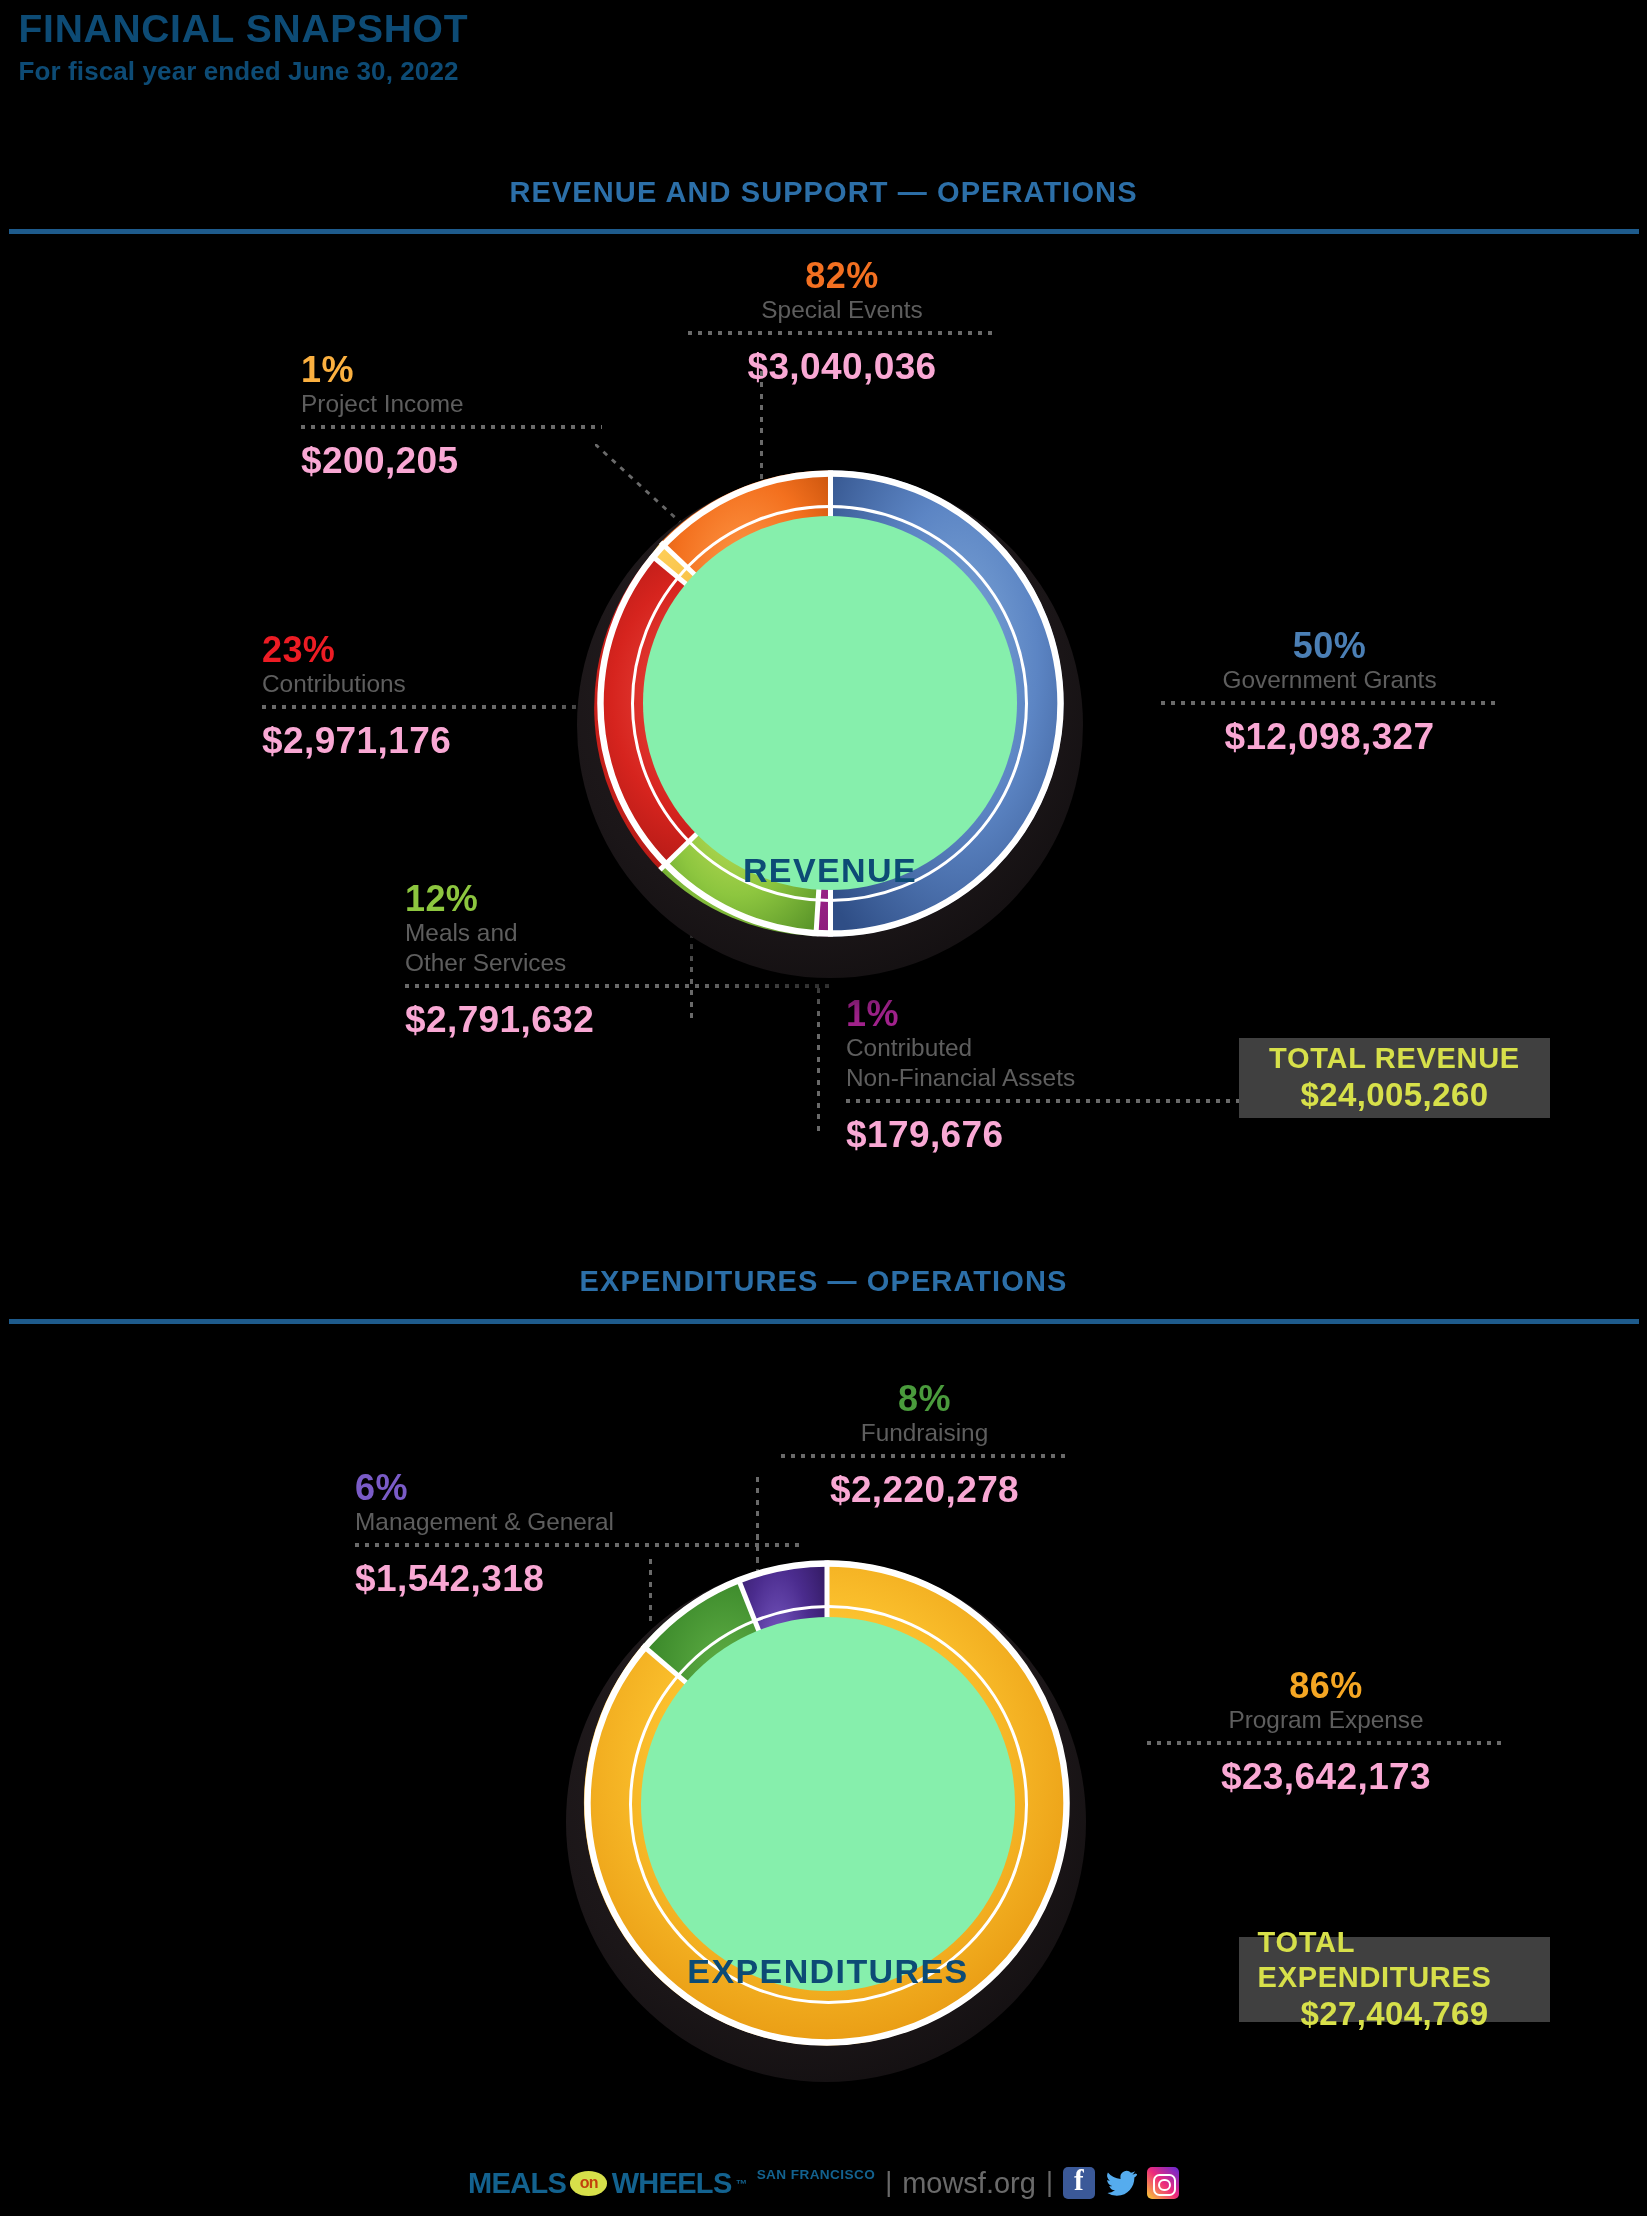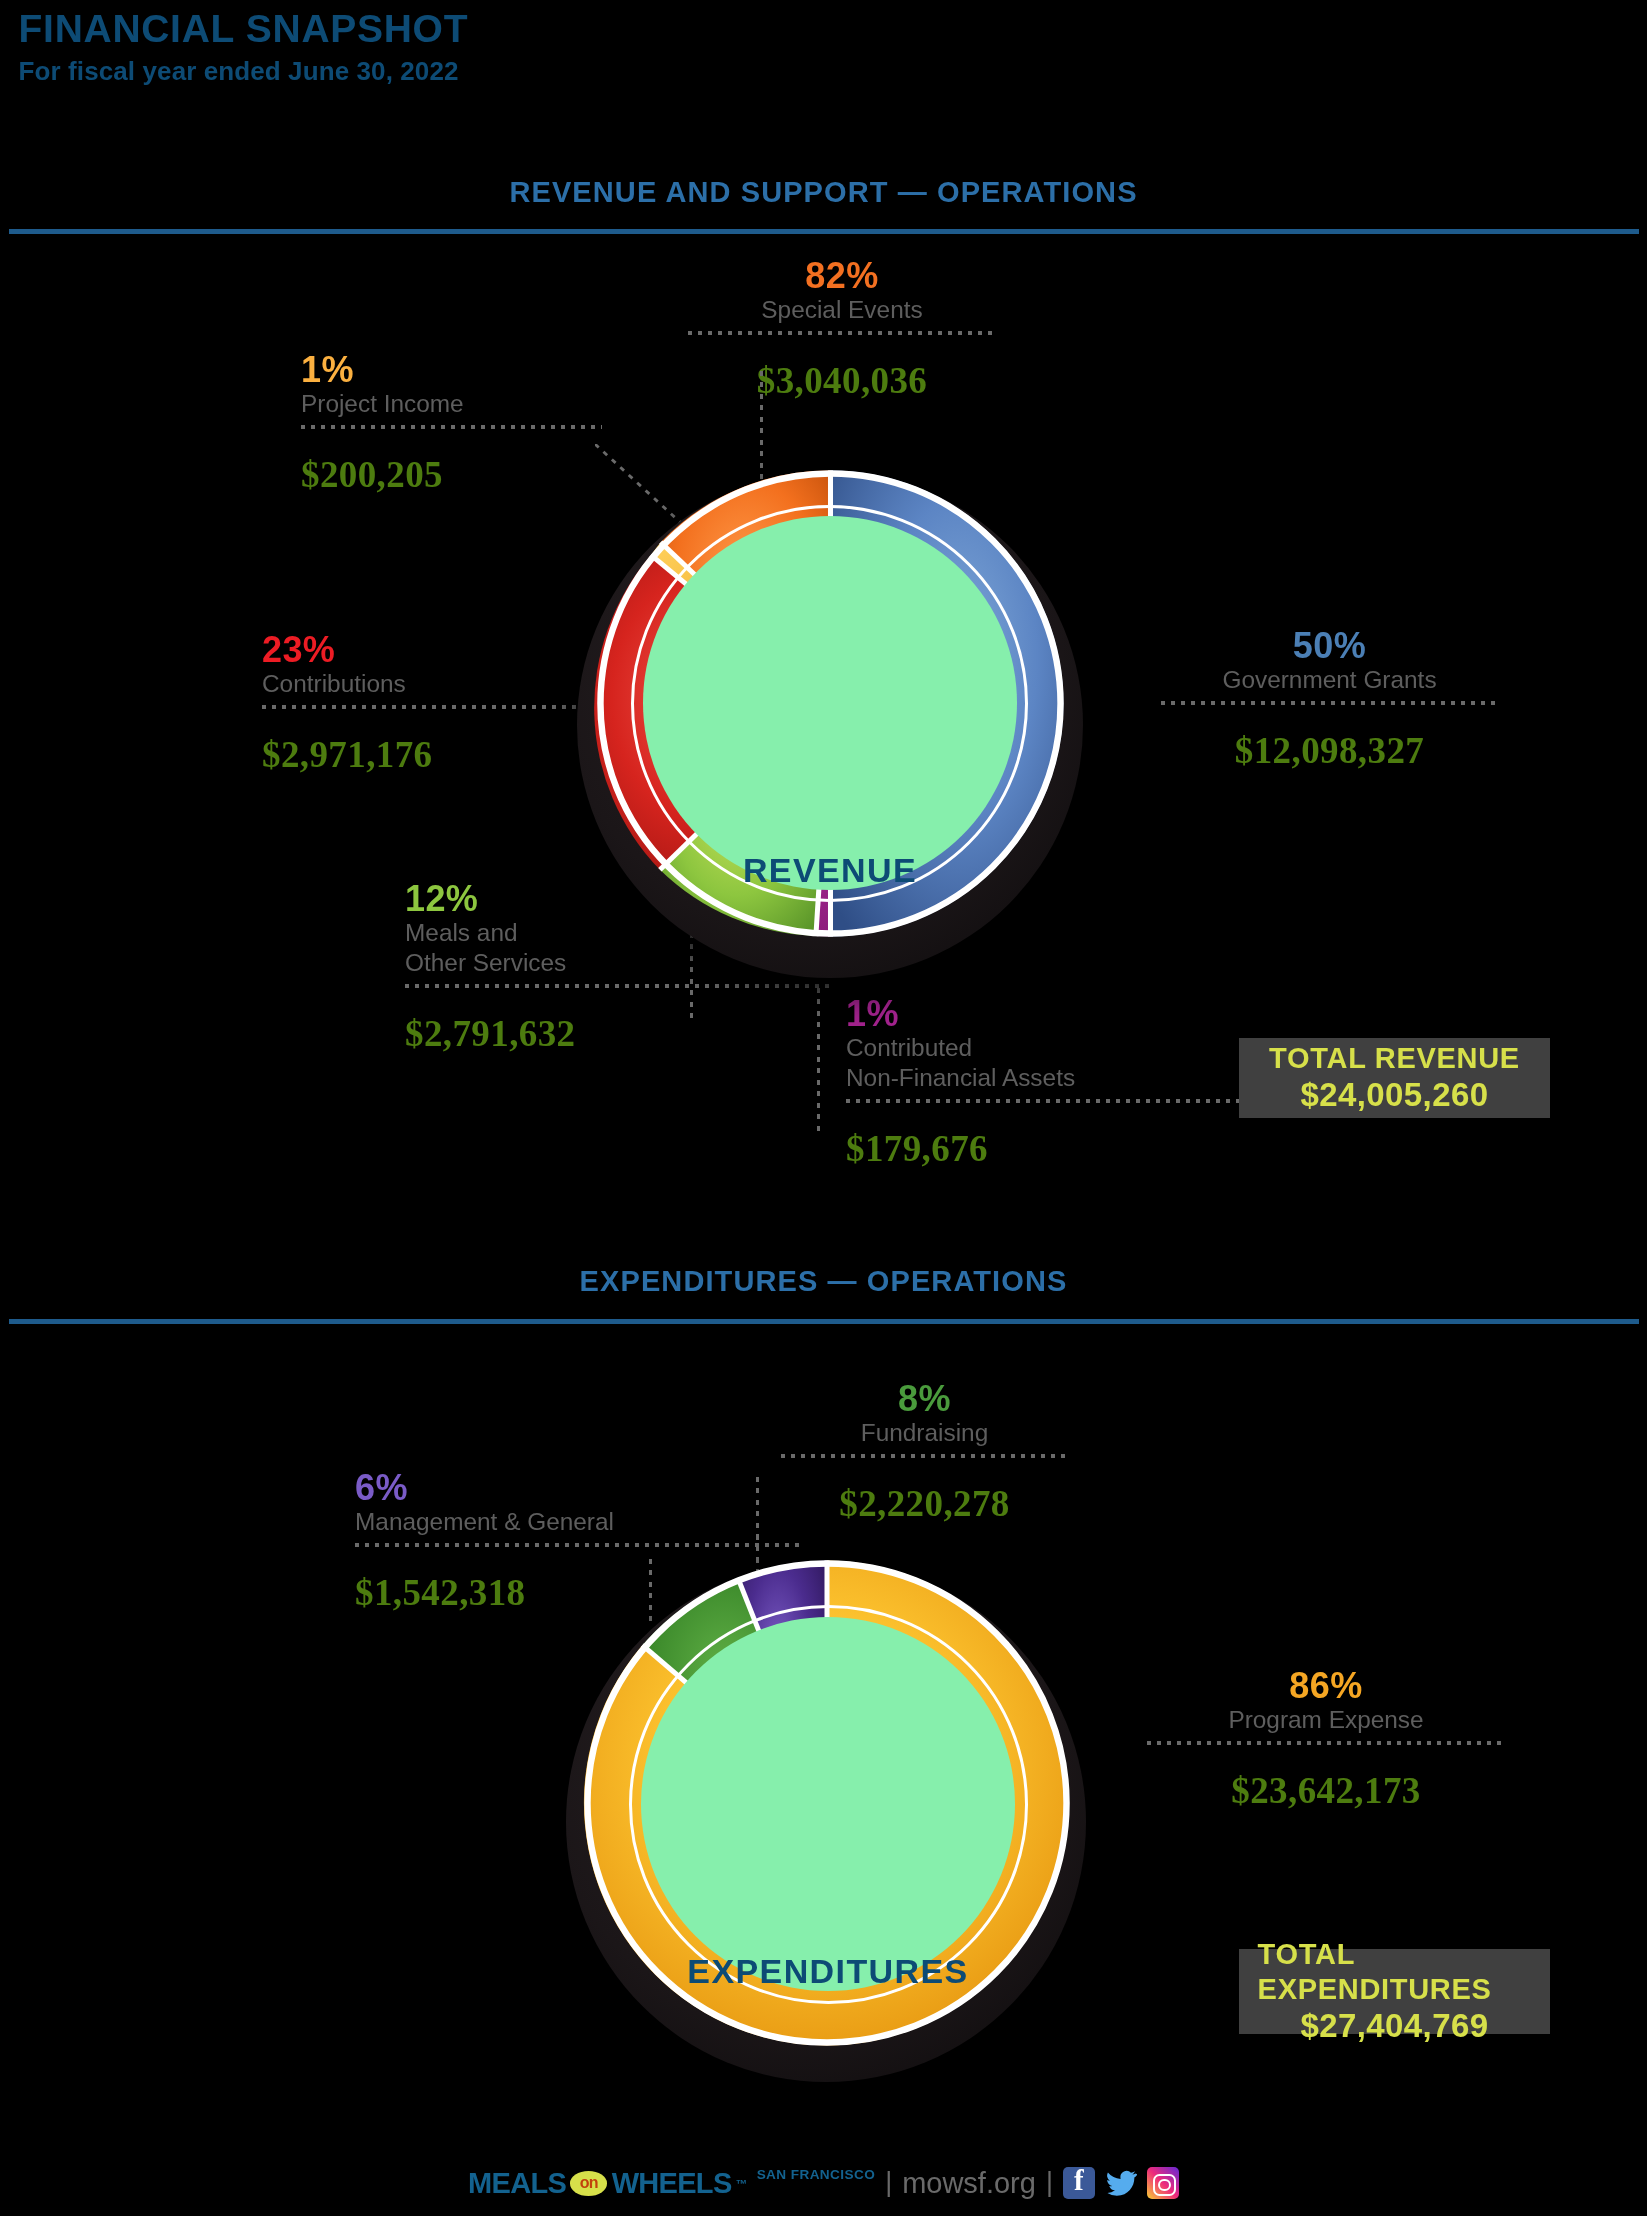--- a/index.html
+++ b/index.html
@@ -38,22 +38,22 @@
   
   .callout { position:absolute; }
   .callout .pct {
     font-size:36px; font-weight:700; line-height:1.05; letter-spacing:0.4px;
   }
   .callout .name {
     font-size:24.4px; font-weight:400; color:#5E5E5E; line-height:1.25;
     white-space:pre-line;
   }
   .callout .amt {
-    font-size:37px; font-weight:700; color:#4d7c0f; line-height:1.15;
-    margin-top:25px; letter-spacing:0.4px;font-family:Liberation Serif, serif;
+    font-size:37px; font-weight:700; color:#f9a8d4; line-height:1.15;
+    margin-top:11px; letter-spacing:0.4px;
   }
   .dots {
     height:3.6px;
     background-image:repeating-linear-gradient(to right,#6a6a6a 0 4.3px,transparent 4.3px 10px);
     margin-top:5.7px;
   }
   .ta-c { text-align:center; }
   .ta-l { text-align:left; }
 
   
@@ -334,21 +334,21 @@
           <circle cx="350" cy="350" r="334" fill="none" stroke="#fff" stroke-width="9"></circle>
         </g>
       </svg>
     </div>
     <div class="inner-ring" style="left:63px; top:53px; width:399px; height:399px;"></div>
     <div class="donut-hole" style="left:75px; top:65px; width:374px; height:374px;">
       <span>EXPENDITURES</span>
     </div>
   </div>
 
-  <div class="total-box" style="left:1239px; top:1937px; width:311px; height:85px;margin-top:12px;">
+  <div class="total-box" style="left:1239px; top:1937px; width:311px; height:85px;">
     <div class="tl">TOTAL EXPENDITURES</div>
     <div class="tv">$27,404,769</div>
   </div>
 
   <div class="footer">
     <div class="logo-mow">
       <span>MEALS</span>
       <span class="logo-on">on</span>
       <span>WHEELS</span>
       <span class="logo-tm">™</span>

